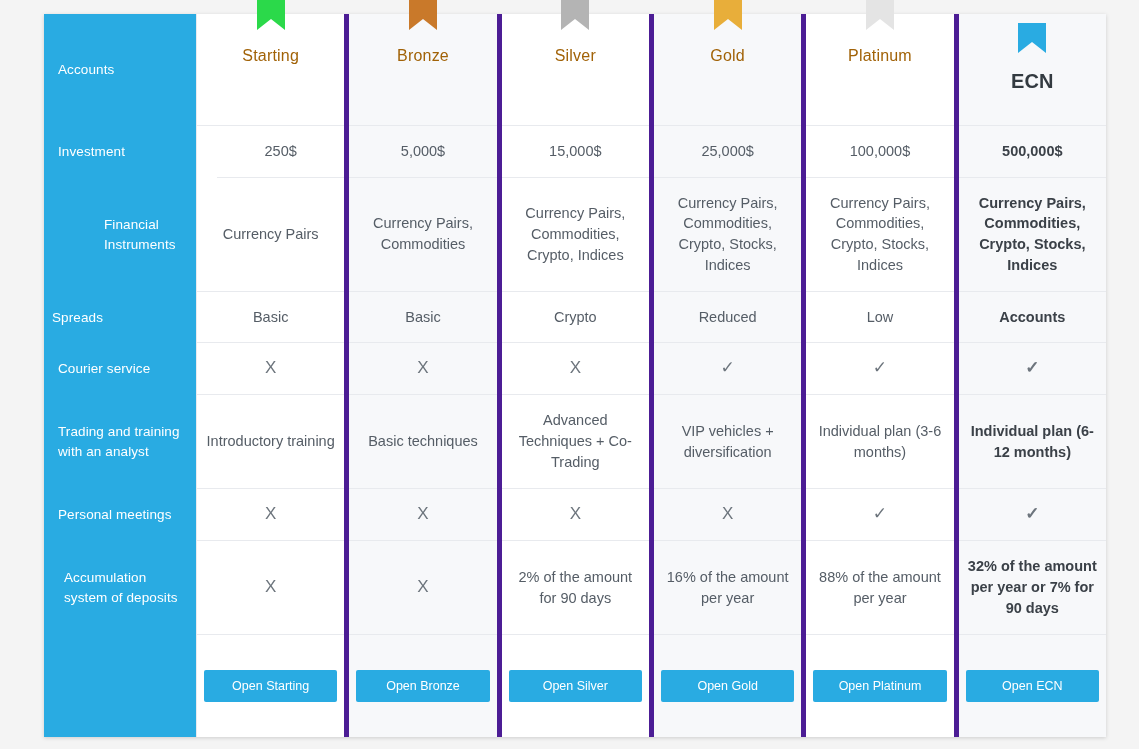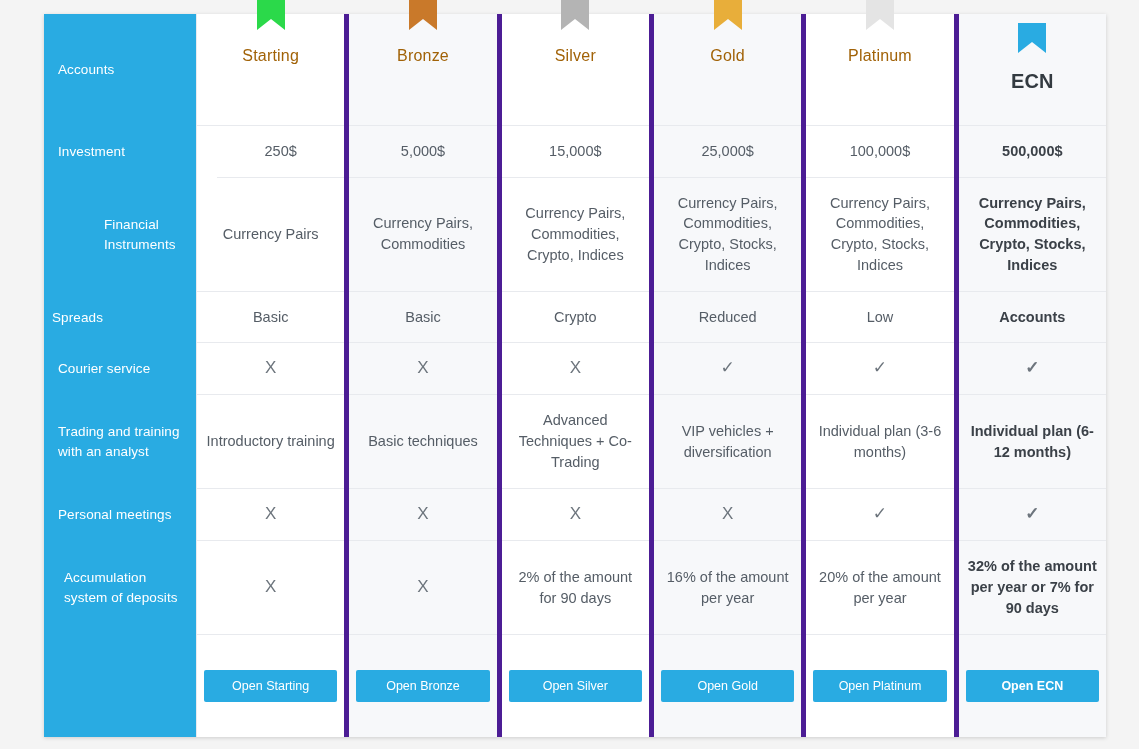--- a/index.html
+++ b/index.html
@@ -105,21 +105,21 @@
     border-radius: 2px;
     font-family: "Liberation Sans", sans-serif;
     font-size: 12.5px;
     padding: 9px 6px;
     width: 100%;
     max-width: 134px;
     cursor: pointer;
     white-space: nowrap;
     overflow: hidden;
   }
-  .plan-col.feat .btn { font-weight: bold; }
+  .plan-col.feat .btn { font-weight: normal; }
 
   .nowrapish { white-space: normal; }
 </style>
 </head>
 <body>
 
 <div id="table-wrap">
 
   <div id="sidebar">
       <div class="side-row" style="height: 114px;">
@@ -299,21 +299,21 @@
         <div class="cell" style="height: 52px;">
           <span class="mark">✓</span>
         </div>
         <div class="cell" style="height: 96px;">
           <span class="nowrapish">Individual plan (3-6 months)</span>
         </div>
         <div class="cell" style="height: 52px;">
           <span class="mark">✓</span>
         </div>
         <div class="cell" style="height: 96px;">
-          <span class="nowrapish">20% of the amount per year</span>
+          <span class="nowrapish">88% of the amount per year</span>
         </div>
         <div class="cell cta" style="height: 103px;">
           <button class="btn">Open Platinum</button>
         </div>
       </div>
       <div class="plan-col alt feat">
         <div class="cell hd" style="height: 114px;">
           <span class="ribbon"><svg viewBox="0 0 28 30" width="28" height="30">
               <path d="M0 0 H28 V30 L14 19 L0 30 Z" fill="#29ABE2"></path>
             </svg></span>

